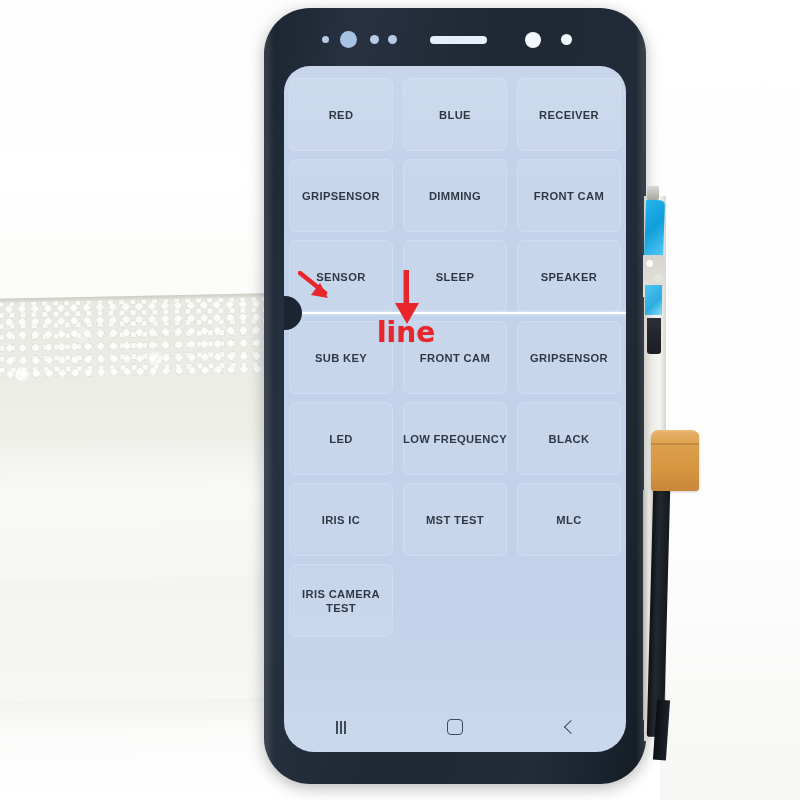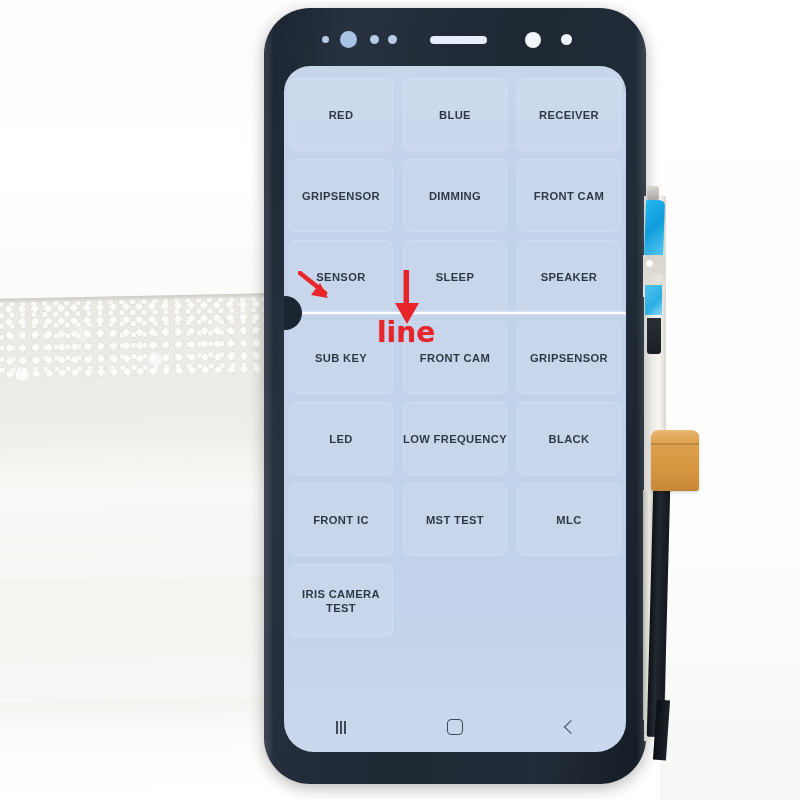--- a/index.html
+++ b/index.html
@@ -400,21 +400,21 @@
           <div class="cell">FRONT CAM</div>
           <div class="cell">SENSOR</div>
           <div class="cell">SLEEP</div>
           <div class="cell">SPEAKER</div>
           <div class="cell">SUB KEY</div>
           <div class="cell">FRONT CAM</div>
           <div class="cell">GRIPSENSOR</div>
           <div class="cell">LED</div>
           <div class="cell">LOW FREQUENCY</div>
           <div class="cell">BLACK</div>
-          <div class="cell">FRONT IC</div>
+          <div class="cell">IRIS IC</div>
           <div class="cell">MST TEST</div>
           <div class="cell">MLC</div>
           <div class="cell wide-left">IRIS CAMERA TEST</div>
           <div class="cell empty"></div>
           <div class="cell empty"></div>
         </div>
 
       <div class="defect-line"></div>
       <div class="edge-blob"></div>
 

